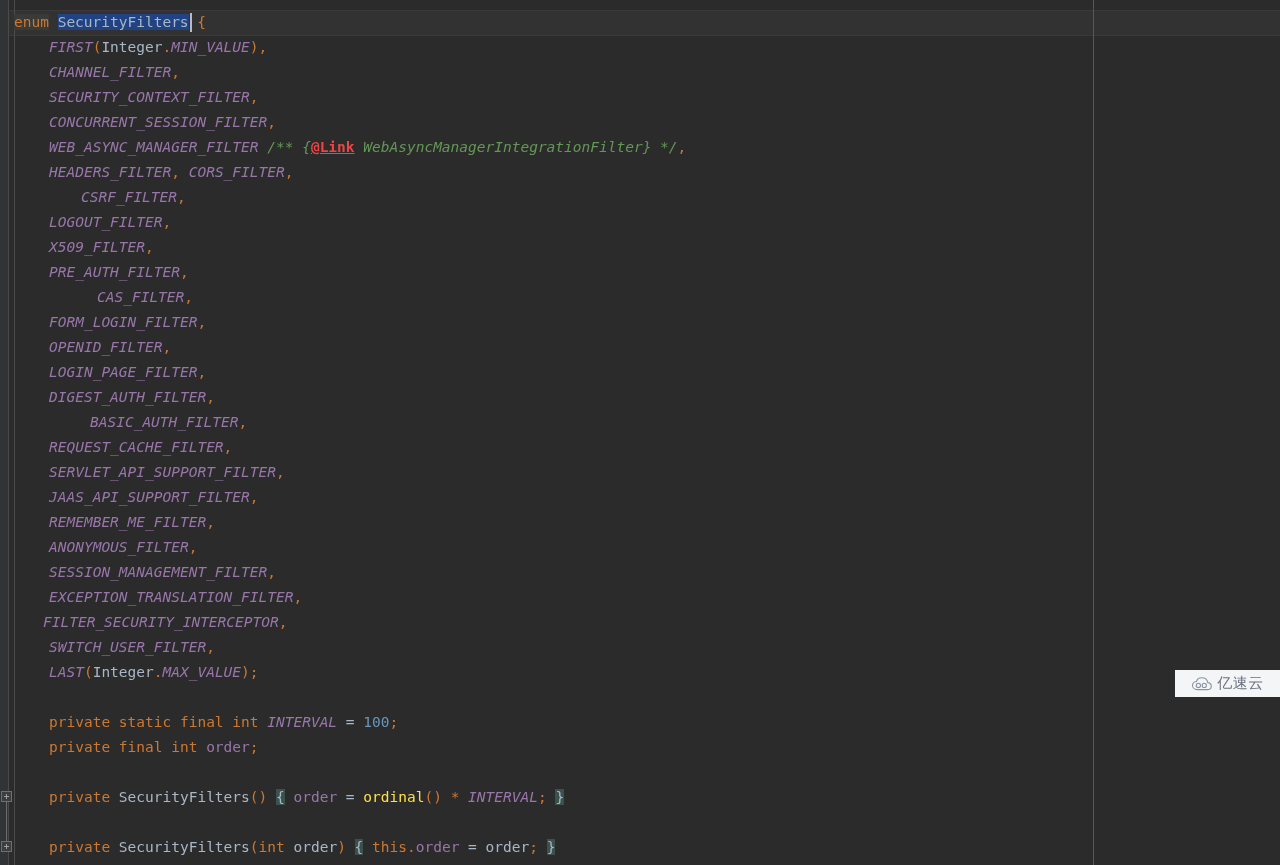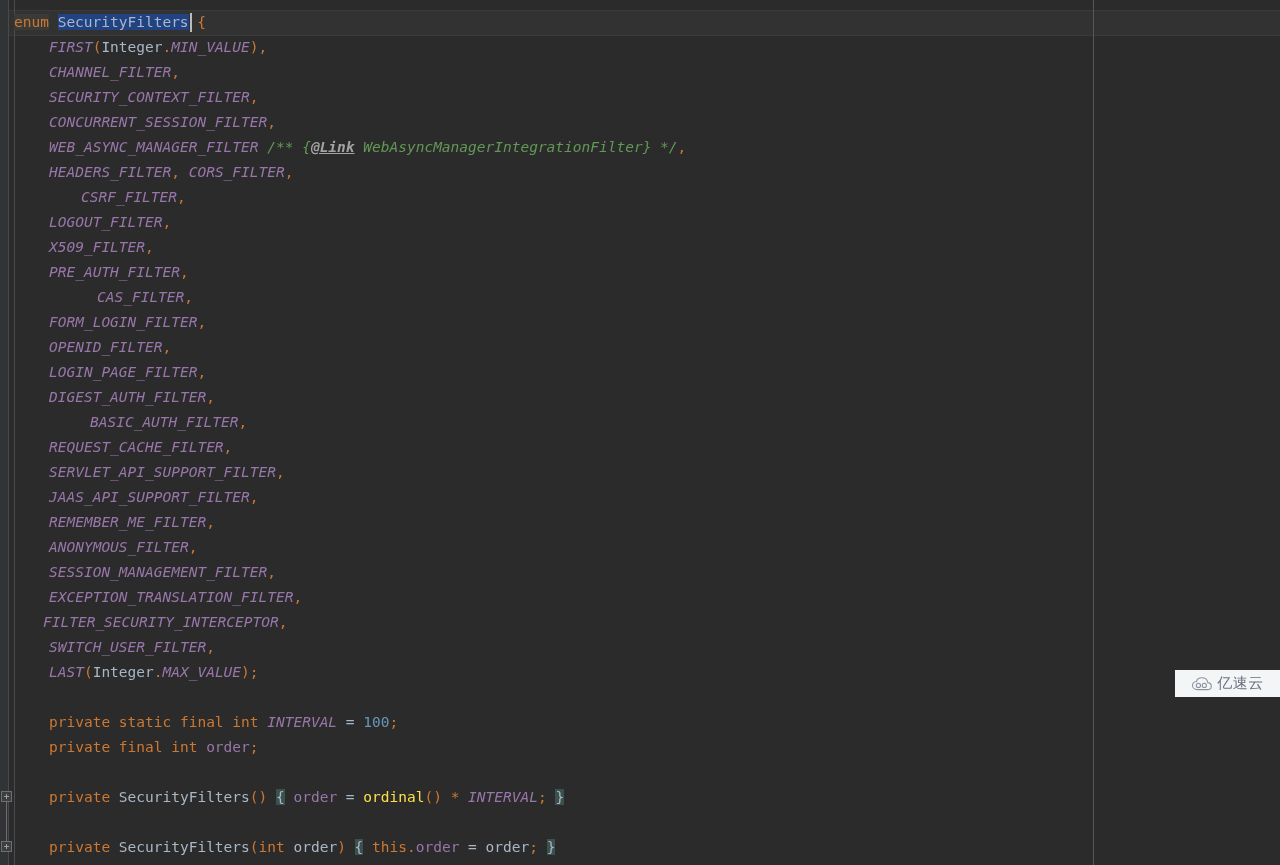--- a/index.html
+++ b/index.html
@@ -78,21 +78,21 @@
 
   
   .kw        { color: #cc7832; }                       
   .ident     { color: #a9b7c6; }                       
   .cls       { color: #a9b7c6; }                       
   .field     { color: #9876aa; }                       
   .const     { color: #9876aa; font-style: italic; }   
   .num       { color: #6897bb; }                       
   .punc      { color: #cc7832; }                       
   .cmt       { color: #629755; font-style: italic; }   
-  .cmt-tag   { color: #a3a3a3; font-style: italic; font-weight: bold;
+  .cmt-tag   { color: #ef4444; font-weight: bold;
                text-decoration: underline; }           
   .method    { color: #fde047; }                       
 
   
   .sel {
     background: #214283;
     color: #a9b7c6;
   }
   
   .hl-word {

